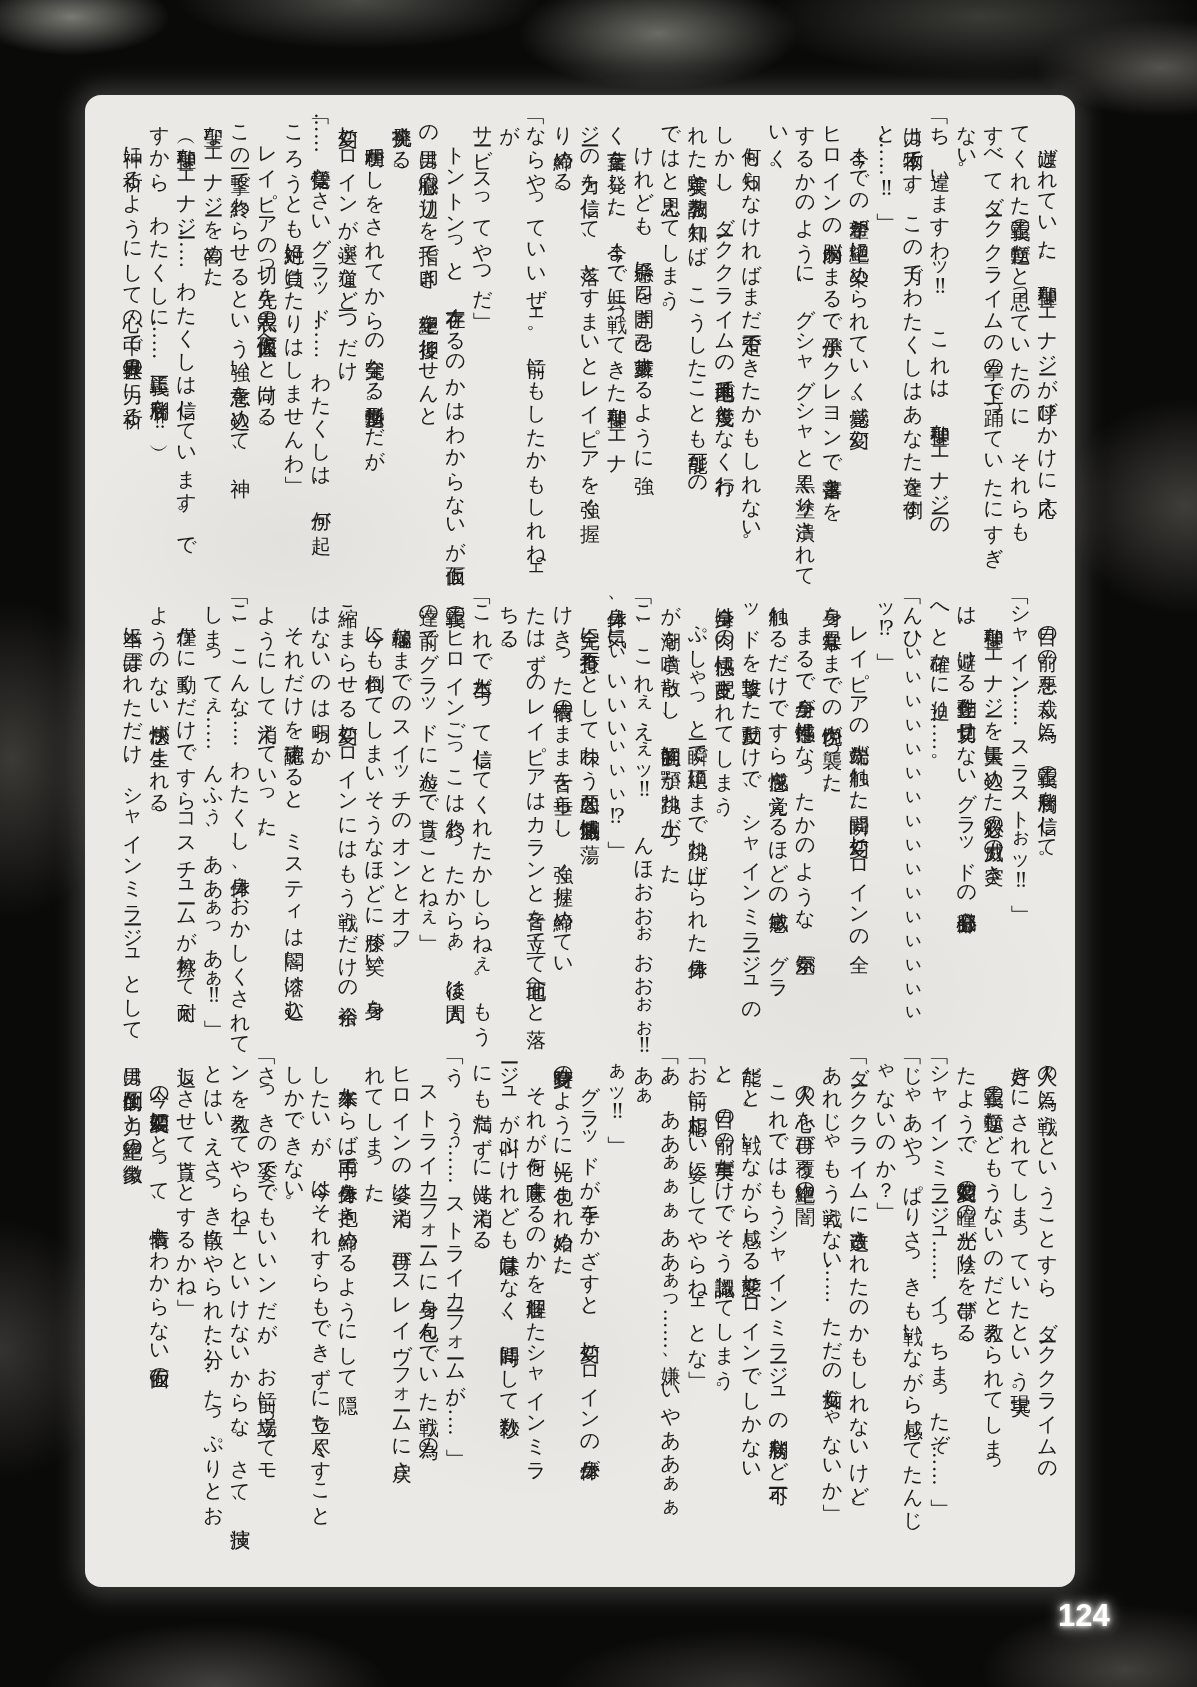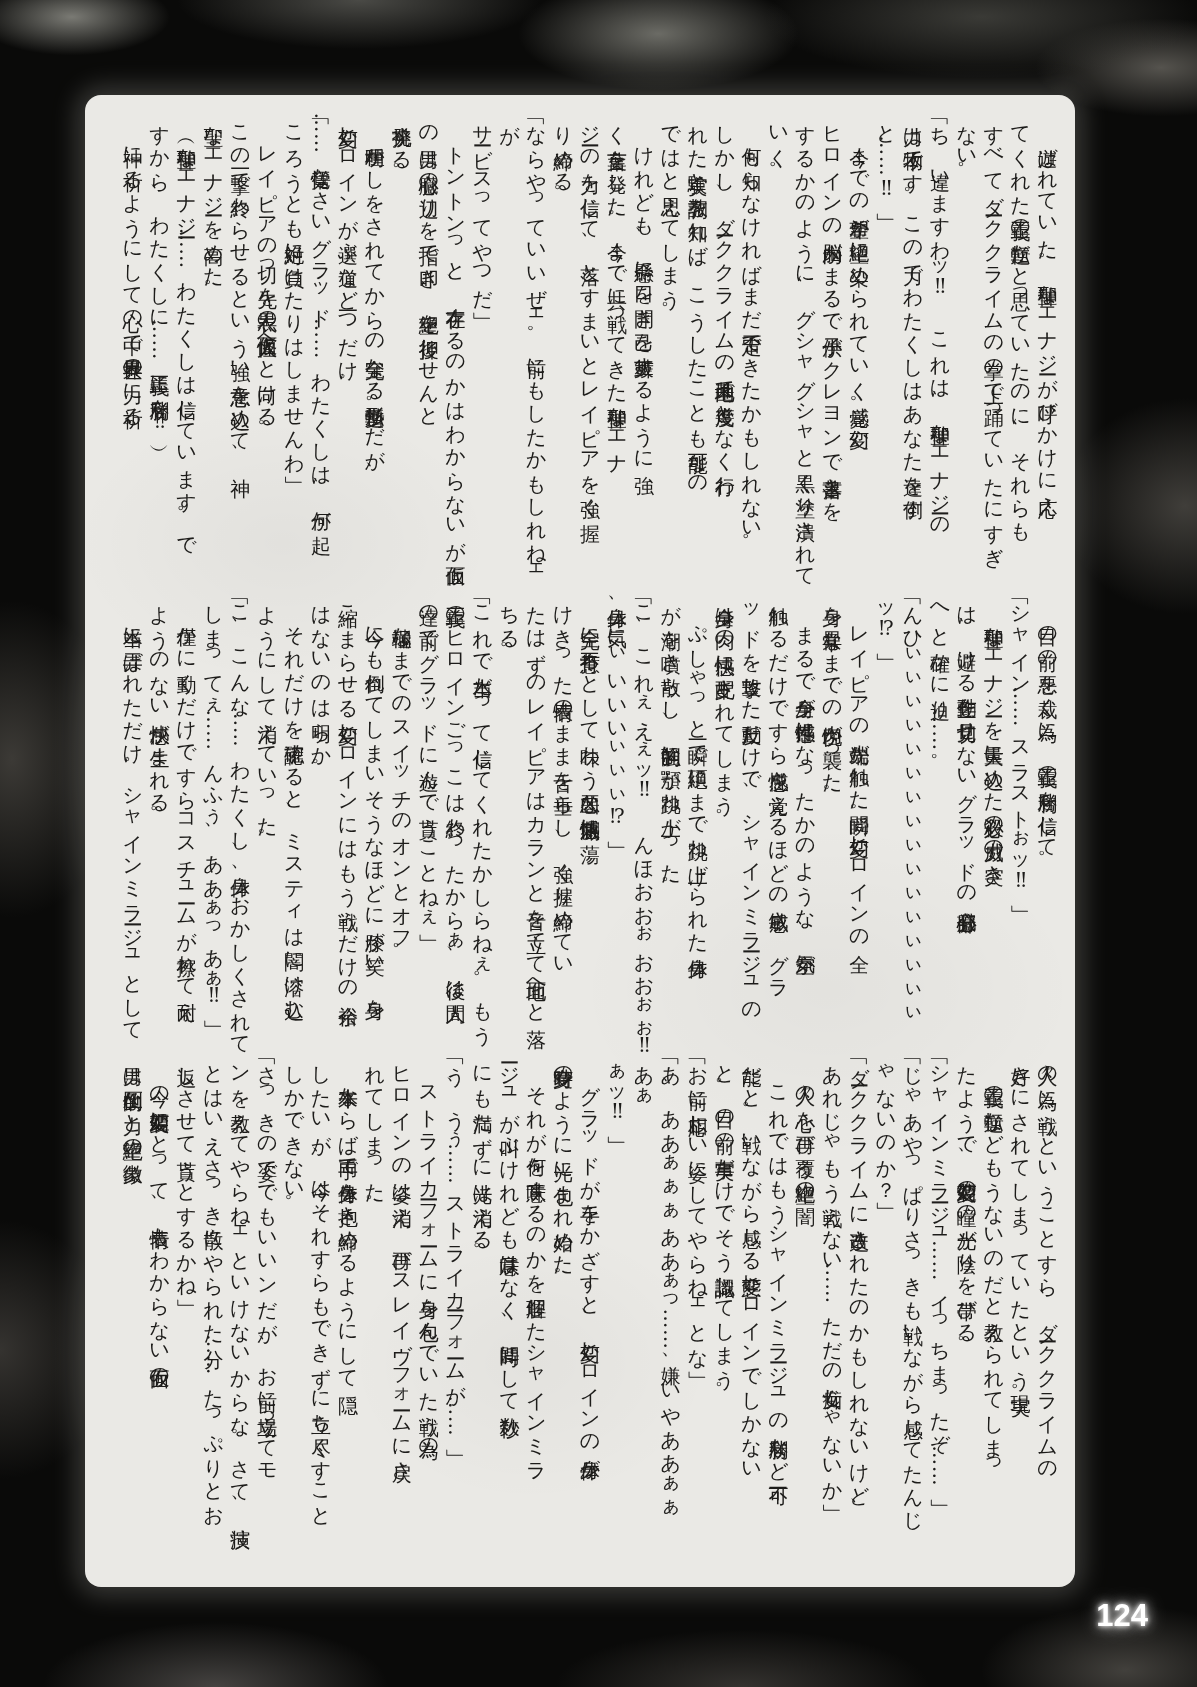--- a/index.html
+++ b/index.html
@@ -37,21 +37,21 @@
     font-size:20px;line-height:26.9px;
     color:#1d1c1a;
     letter-spacing:0.5px;
   }
   .band p{margin:0;padding:0;}
   .band-1{top:17px;height:468px;}
   .band-2{top:497px;height:468px;}
   .band-3{top:957px;height:480px;}
   .page-number{
     position:absolute;left:1058px;top:1598px;width:90px;
-    text-align:right;
+    text-align:left;
     font-family:"Liberation Sans","DejaVu Sans",sans-serif;
     font-weight:bold;font-size:31px;color:#ffffff;
     text-shadow:0 0 5px #ffffff,0 0 12px rgba(255,255,255,0.85),0 0 20px rgba(255,255,255,0.5);
   }
 </style>
 </head>
 <body>
 
 <div style="position:absolute;inset:0;">
   <div class="paper">

